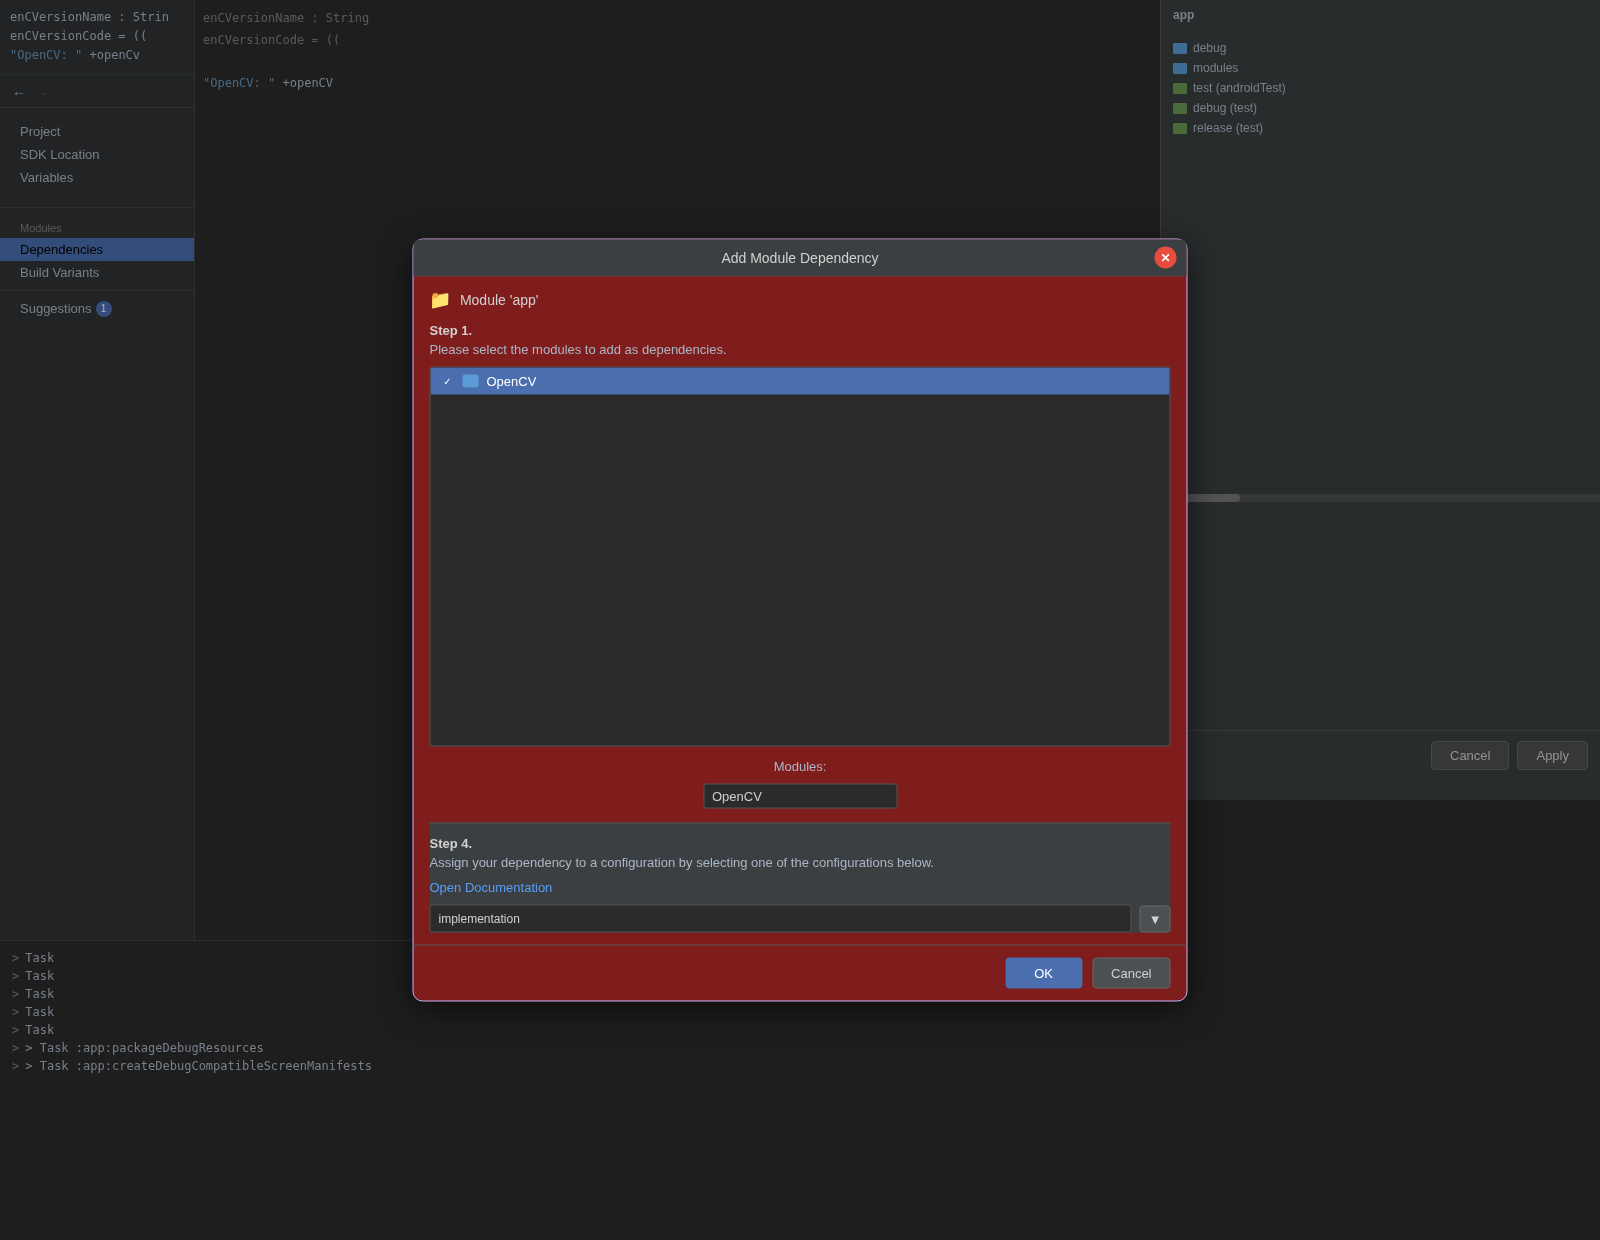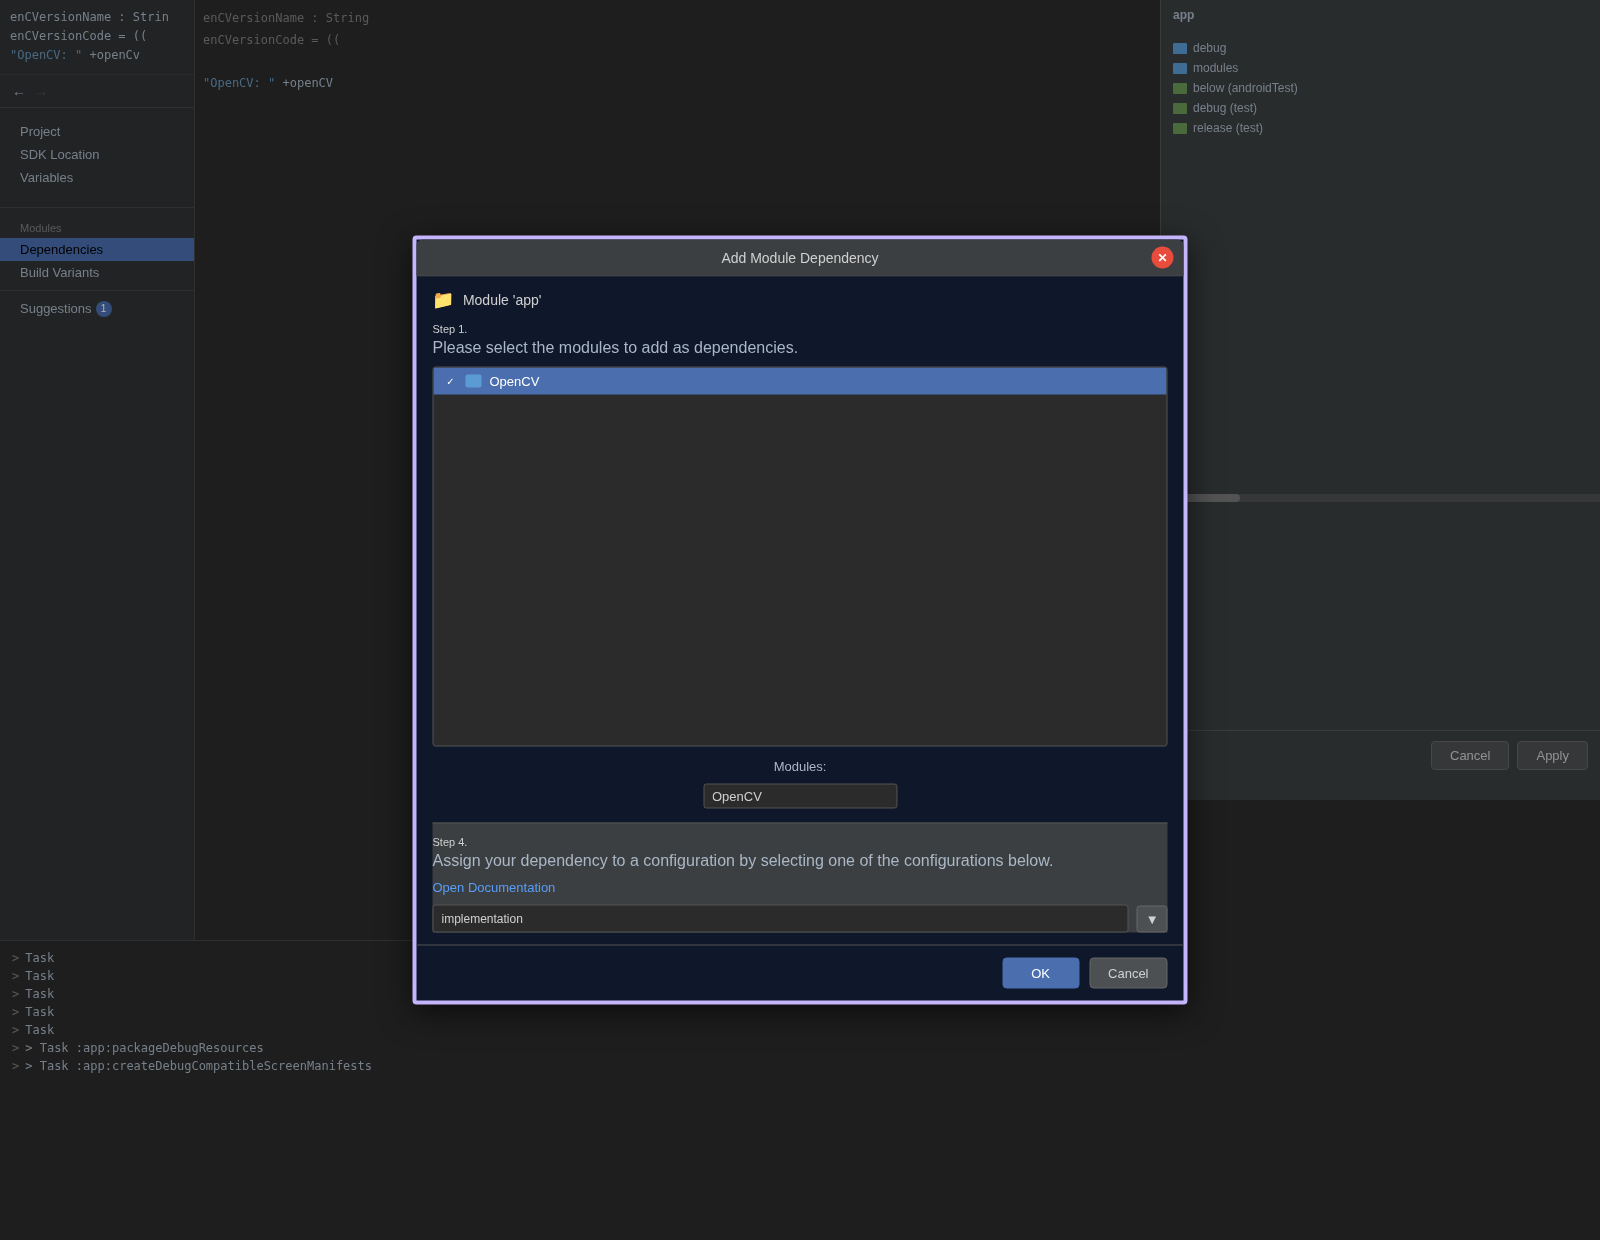--- a/index.html
+++ b/index.html
@@ -218,23 +218,23 @@
       z-index: 10;
     }
 
     
     .modal {
       position: absolute;
       top: 50%;
       left: 50%;
       transform: translate(-50%, -50%);
       width: 775px;
-      background: #0f172a;
-      border: 4px solid #c4b5fd;
-      border-radius: 4px;
+      background: #7f1d1d;
+      border: 1px solid #c4b5fd;
+      border-radius: 10px;
       z-index: 20;
       box-shadow: 0 8px 32px rgba(0,0,0,0.6);
     }
 
     .modal-header {
       display: flex;
       align-items: center;
       justify-content: center;
       padding: 10px 16px;
       background: #3c3f41;
@@ -283,30 +283,30 @@
       font-size: 18px;
     }
 
     .module-name {
       font-size: 14px;
       color: #d0d0d0;
       font-weight: 500;
     }
 
     .step-label {
-      font-weight: normal;
+      font-weight: bold;
       color: #d0d0d0;
       margin-bottom: 4px;
-      font-size: 11px;
+      font-size: 13px;
     }
 
     .step-desc {
       color: #a9b7c6;
       margin-bottom: 10px;
-      font-size: 16px;
+      font-size: 13px;
     }
 
     .module-list {
       border: 1px solid #555;
       border-radius: 3px;
       height: 380px;
       overflow-y: auto;
       background: #2b2b2b;
       margin-bottom: 12px;
     }
@@ -532,21 +532,21 @@
       <div class="tree-item">
         <span class="tree-folder-icon folder-blue"></span>
         <span>debug</span>
       </div>
       <div class="tree-item">
         <span class="tree-folder-icon folder-blue"></span>
         <span>modules</span>
       </div>
       <div class="tree-item">
         <span class="tree-folder-icon folder-green"></span>
-        <span>below (androidTest)</span>
+        <span>test (androidTest)</span>
       </div>
       <div class="tree-item">
         <span class="tree-folder-icon folder-green"></span>
         <span>debug (test)</span>
       </div>
       <div class="tree-item">
         <span class="tree-folder-icon folder-green"></span>
         <span>release (test)</span>
       </div>
     </div>

